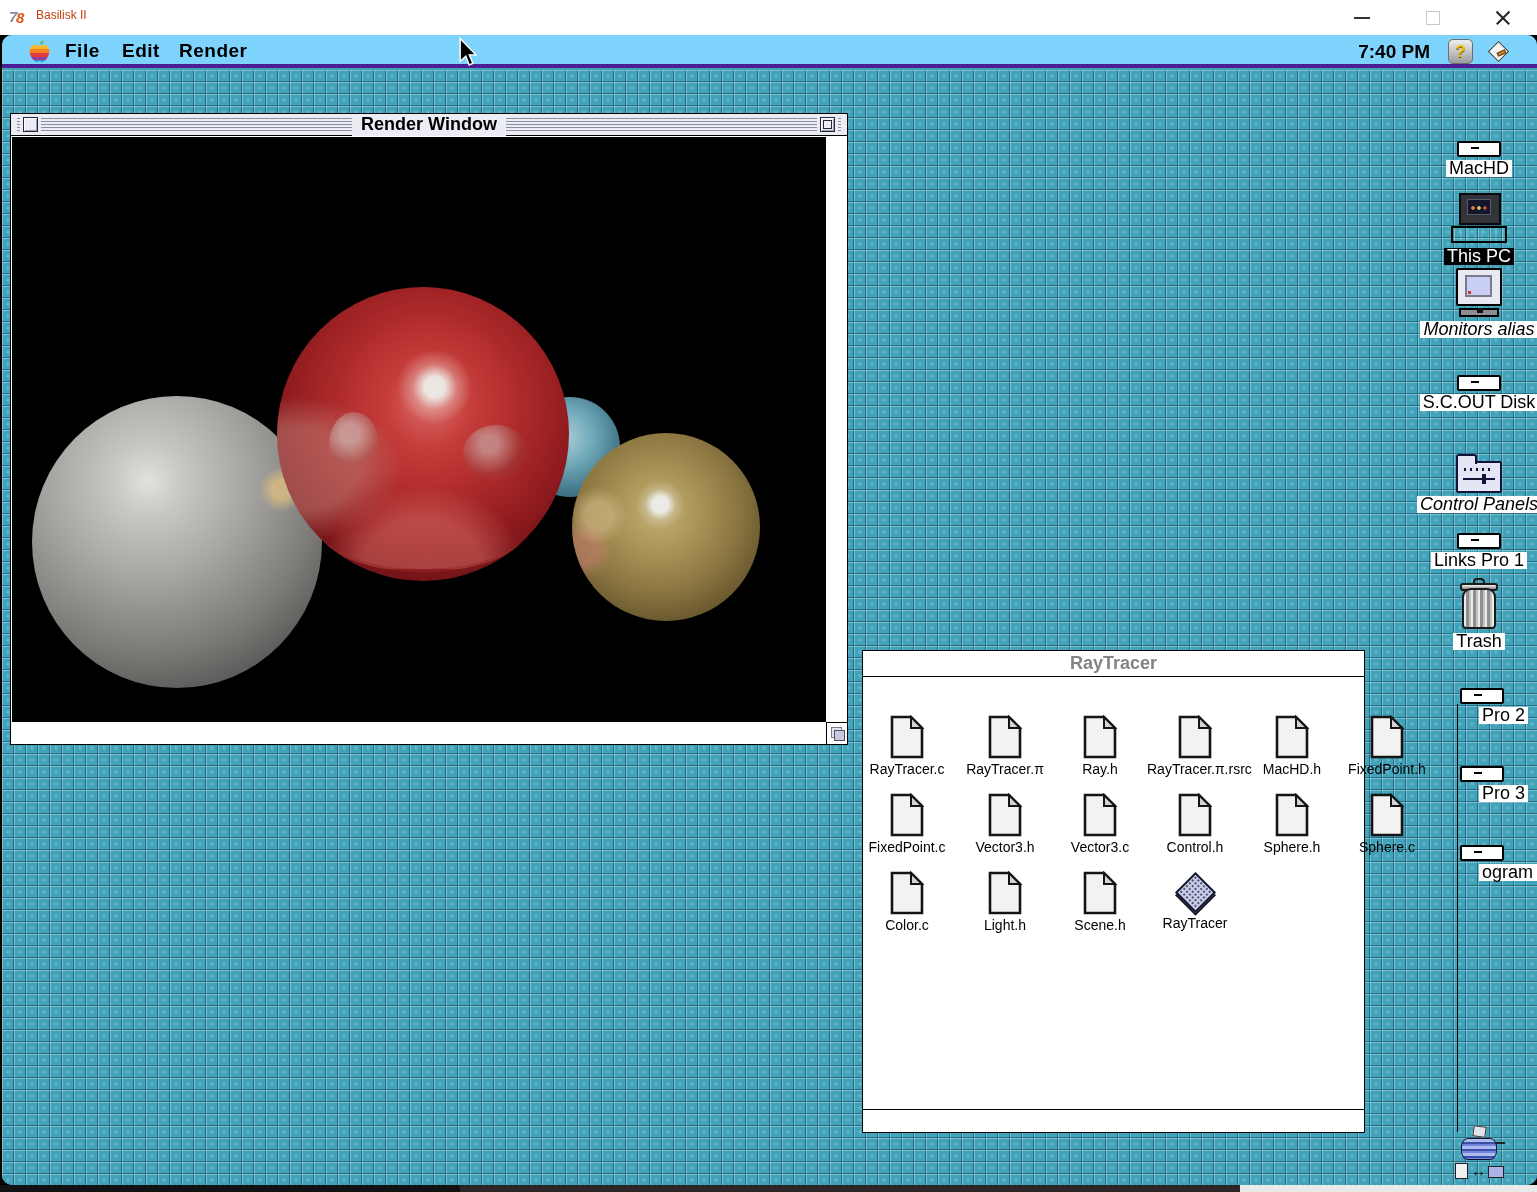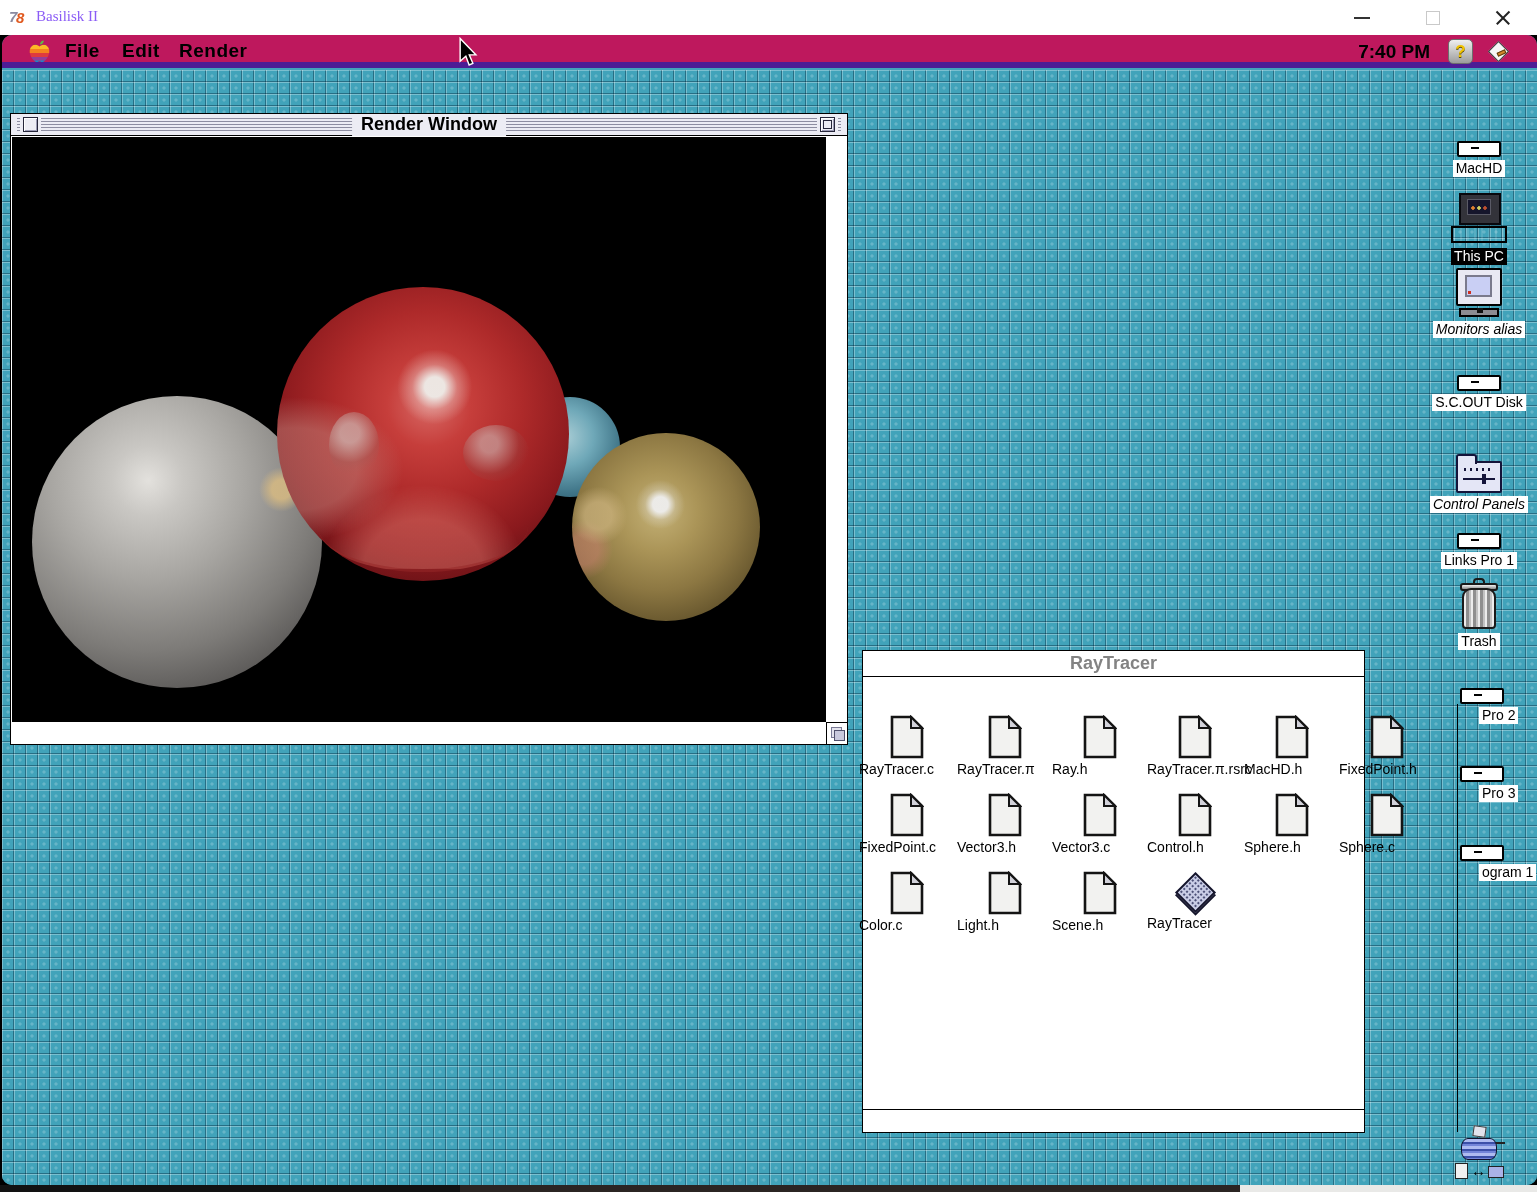--- a/index.html
+++ b/index.html
@@ -4,33 +4,33 @@
 <style>
   * { margin:0; padding:0; box-sizing:border-box; }
   body { font-family:"Liberation Sans", sans-serif; background:#444; }
   #screen { position:relative; width:1537px; height:1192px; overflow:hidden; background:#fff; }
 
   
   #host-titlebar { position:absolute; left:0; top:0; width:1537px; height:35px; background:#ffffff; z-index:50; }
   .host-icon { position:absolute; left:9px; top:8px; width:20px; height:19px; font-weight:bold; font-style:italic; font-size:15px; }
   .host-icon .g7 { position:absolute; left:0; top:0; color:#8a8aa0; }
   .host-icon .g8 { position:absolute; left:7px; top:1px; color:#e05a20; }
-  .host-title { position:absolute; left:36px; top:8px; font-size:15px; color:#8b5cf6;font-family:Liberation Serif, serif; }
+  .host-title { position:absolute; left:36px; top:8px; font-size:12px; color:#c2410c; }
   .host-btn { position:absolute; top:2px; width:32px; height:30px; cursor:default; }
   #btn-min  { left:1346px; } #btn-max { left:1416px; } #btn-close { left:1486px; }
   #btn-min::after { content:""; position:absolute; left:8px; top:15px; width:16px; height:2px; background:#333; }
   #btn-max::after { content:""; position:absolute; left:10px; top:9px; width:12px; height:12px; border:1.5px solid #c9c9c9; }
   #btn-close::before, #btn-close::after { content:""; position:absolute; left:8px; top:15px; width:18px; height:1.6px; background:#222; }
   #btn-close::before { transform:rotate(45deg); } #btn-close::after { transform:rotate(-45deg); }
 
   
   #mac-wrap { position:absolute; left:0; top:35px; width:1537px; height:1150px; background:#000; }
   #mac { position:absolute; left:2px; top:0; right:0; bottom:0; border-radius:10px; overflow:hidden; background:#41a3ba; }
 
-  #menubar { position:absolute; left:0; top:0; width:100%; height:33px; background:#be185d; border-bottom:6px solid #4c1d95; z-index:40; }
+  #menubar { position:absolute; left:0; top:0; width:100%; height:33px; background:#7dd3fc; border-bottom:4px solid #4c1d95; z-index:40; }
   .menu-item { position:absolute; top:5px; font-size:19px; font-weight:bold; color:#000; letter-spacing:.5px; }
   #menu-apple { left:27px; top:5px; }
   #menu-file { left:63px; } #menu-edit { left:120px; } #menu-render { left:177px; }
   #menu-clock { position:absolute; right:107px; top:6px; font-size:19px; font-weight:bold; }
   #menu-help { position:absolute; right:64px; top:4px; width:25px; height:25px; border-radius:5px; border:1px solid #6e6e6e;
     background:linear-gradient(#efefef,#9c9c9c); text-align:center; }
   #menu-help::after { content:"?"; font-weight:bold; font-size:17px; color:#f2c400; text-shadow:0 1px 0 #5a4a00; line-height:24px; }
   #menu-appicon { position:absolute; right:25px; top:4px; width:26px; height:26px; }
   #menu-appicon .diam { position:absolute; left:5px; top:5px; width:15px; height:15px; background:#f6f6f6; border:1.6px solid #333; transform:rotate(45deg); }
   #menu-appicon .pen { position:absolute; left:11px; top:12px; width:9px; height:4px; background:#d4862a; transform:rotate(-25deg); border:1px solid #5a3a10; }
@@ -94,30 +94,30 @@
   
   #finder-window { left:860px; top:580px; width:503px; height:483px; z-index:5; }
   #ft-titlebar { position:absolute; left:0; top:0; width:100%; height:26px; background:#fff; border-bottom:1px solid #000; }
   #ft-title { display:block; text-align:center; line-height:25px; font-size:18px; font-weight:bold; color:#838383; }
   #ft-status { position:absolute; left:0; top:27px; width:100%; height:25px; background:#fff; border-bottom:1px solid #000; font-size:14px; }
   #ft-items { position:absolute; left:14px; top:5px; }
   #ft-disk { position:absolute; left:50%; transform:translateX(-58%); top:5px; }
   #ft-avail { position:absolute; right:14px; top:5px; }
   #ft-vdivider { position:absolute; left:594px; top:53px; bottom:0; width:1px; background:#000; }
   #ft-bottomstrip { position:absolute; left:0; top:458px; width:100%; height:23px; background:#fff; border-top:1px solid #000; }
-  .file { position:absolute; width:96px; }
+  .file { position:absolute; width:96px; text-align:center; }
   .file svg { display:block; margin:0 auto; }
   .flabel { margin-top:2px; font-size:14px; white-space:nowrap; }
   .app-diamond { position:relative; width:29px; height:29px; margin:7px auto 8px; transform:rotate(45deg);
     background-color:#c9cde6; background-image:radial-gradient(#4d5178 1px, rgba(0,0,0,0) 1.4px); background-size:4px 4px;
     border:2px solid #14142a; box-shadow:2px 2px 0 #14142a; }
 
   
   .dicon { position:absolute; width:110px; display:flex; flex-direction:column; align-items:center; z-index:2; }
-  .dlabel { margin-top:3px; background:#fff; color:#000; font-size:14px; padding:0 3px; white-space:nowrap; line-height:17px; }
+  .dlabel { margin-top:3px; background:#fff; color:#000; font-size:18px; padding:0 3px; white-space:nowrap; line-height:17px; }
   .dlabel.alias { font-style:italic; }
   .dlabel.selected { background:#000; color:#fff; }
   .icon-disk { width:44px; height:16px; background:#fff; border:2px solid #000; border-radius:2px; position:relative; }
   .icon-disk::after { content:""; position:absolute; left:12px; top:4px; width:8px; height:2px; background:#000; }
   .dicon-partial { align-items:flex-start; }
   .dicon-partial .dlabel { margin-left:19px; }
 
   .icon-pc { position:relative; width:58px; height:52px; }
   .icon-pc .pc-mon { position:absolute; left:9px; top:0; width:42px; height:32px; background:#33333a; border:2px solid #08080d; }
   .icon-pc .pc-screen { position:absolute; left:17px; top:6px; width:24px; height:16px; background:#15152b; border:1px solid #5a5a66;

